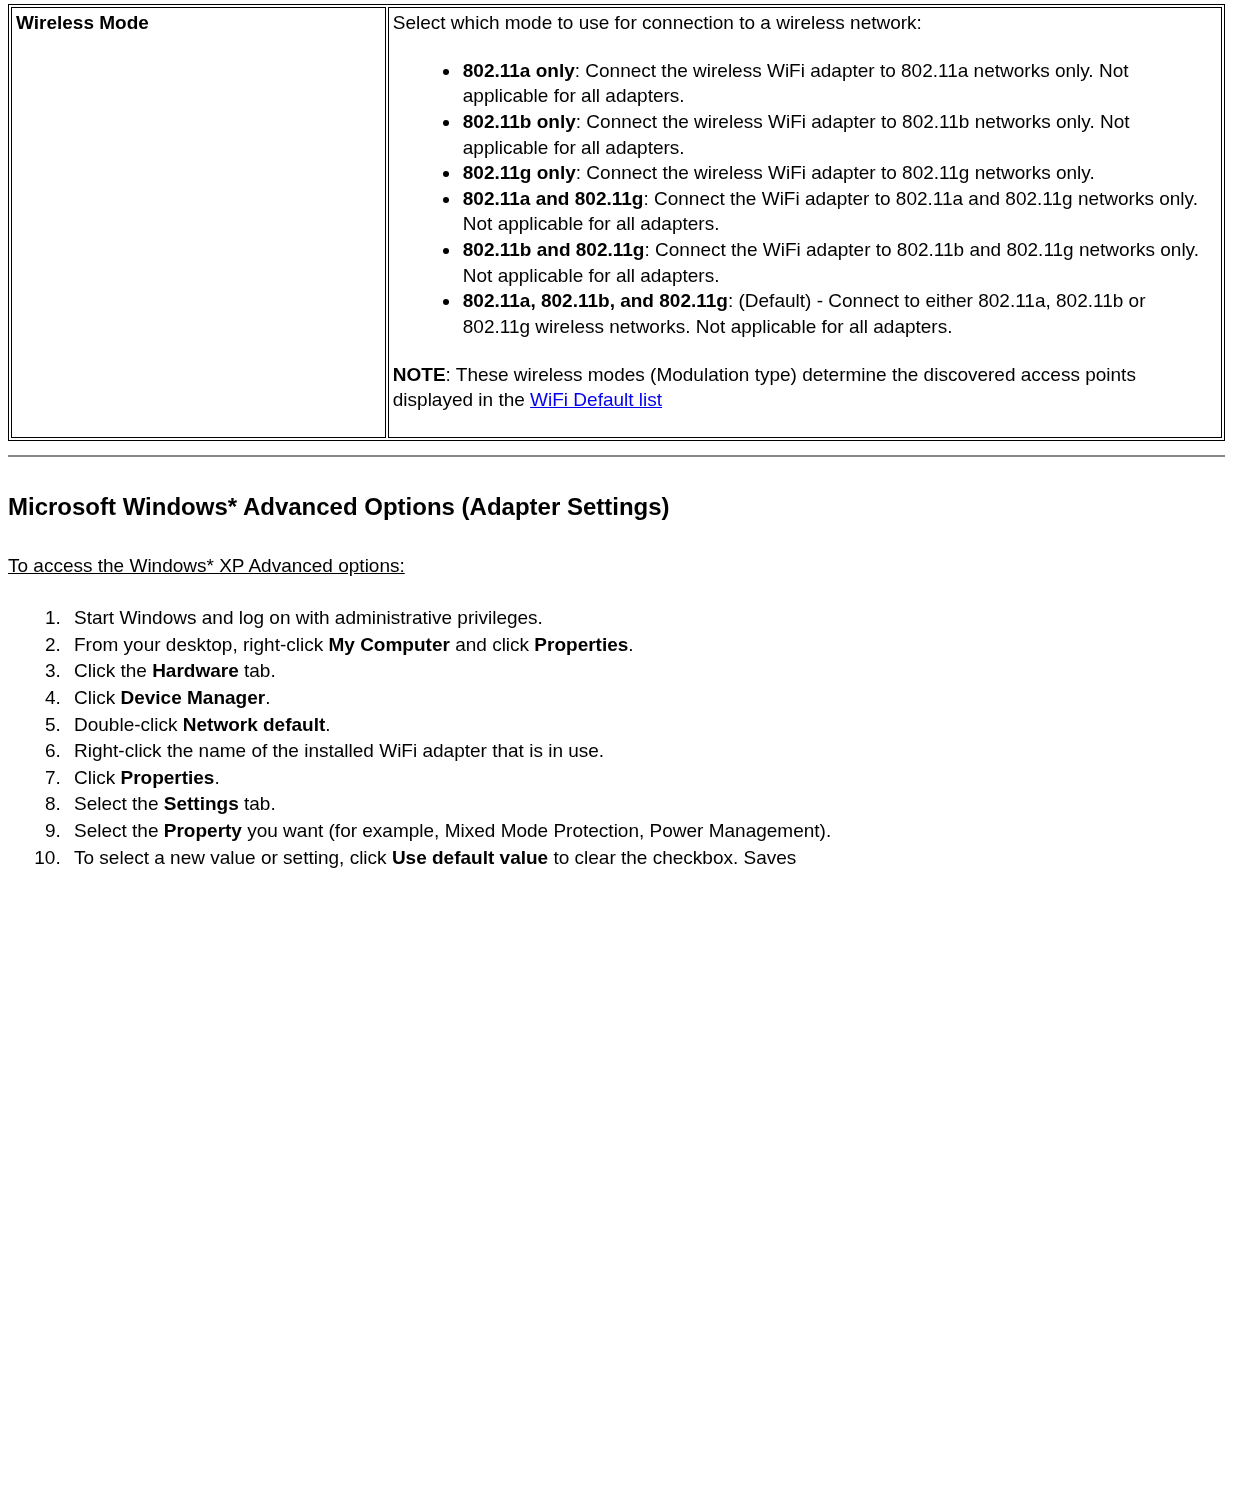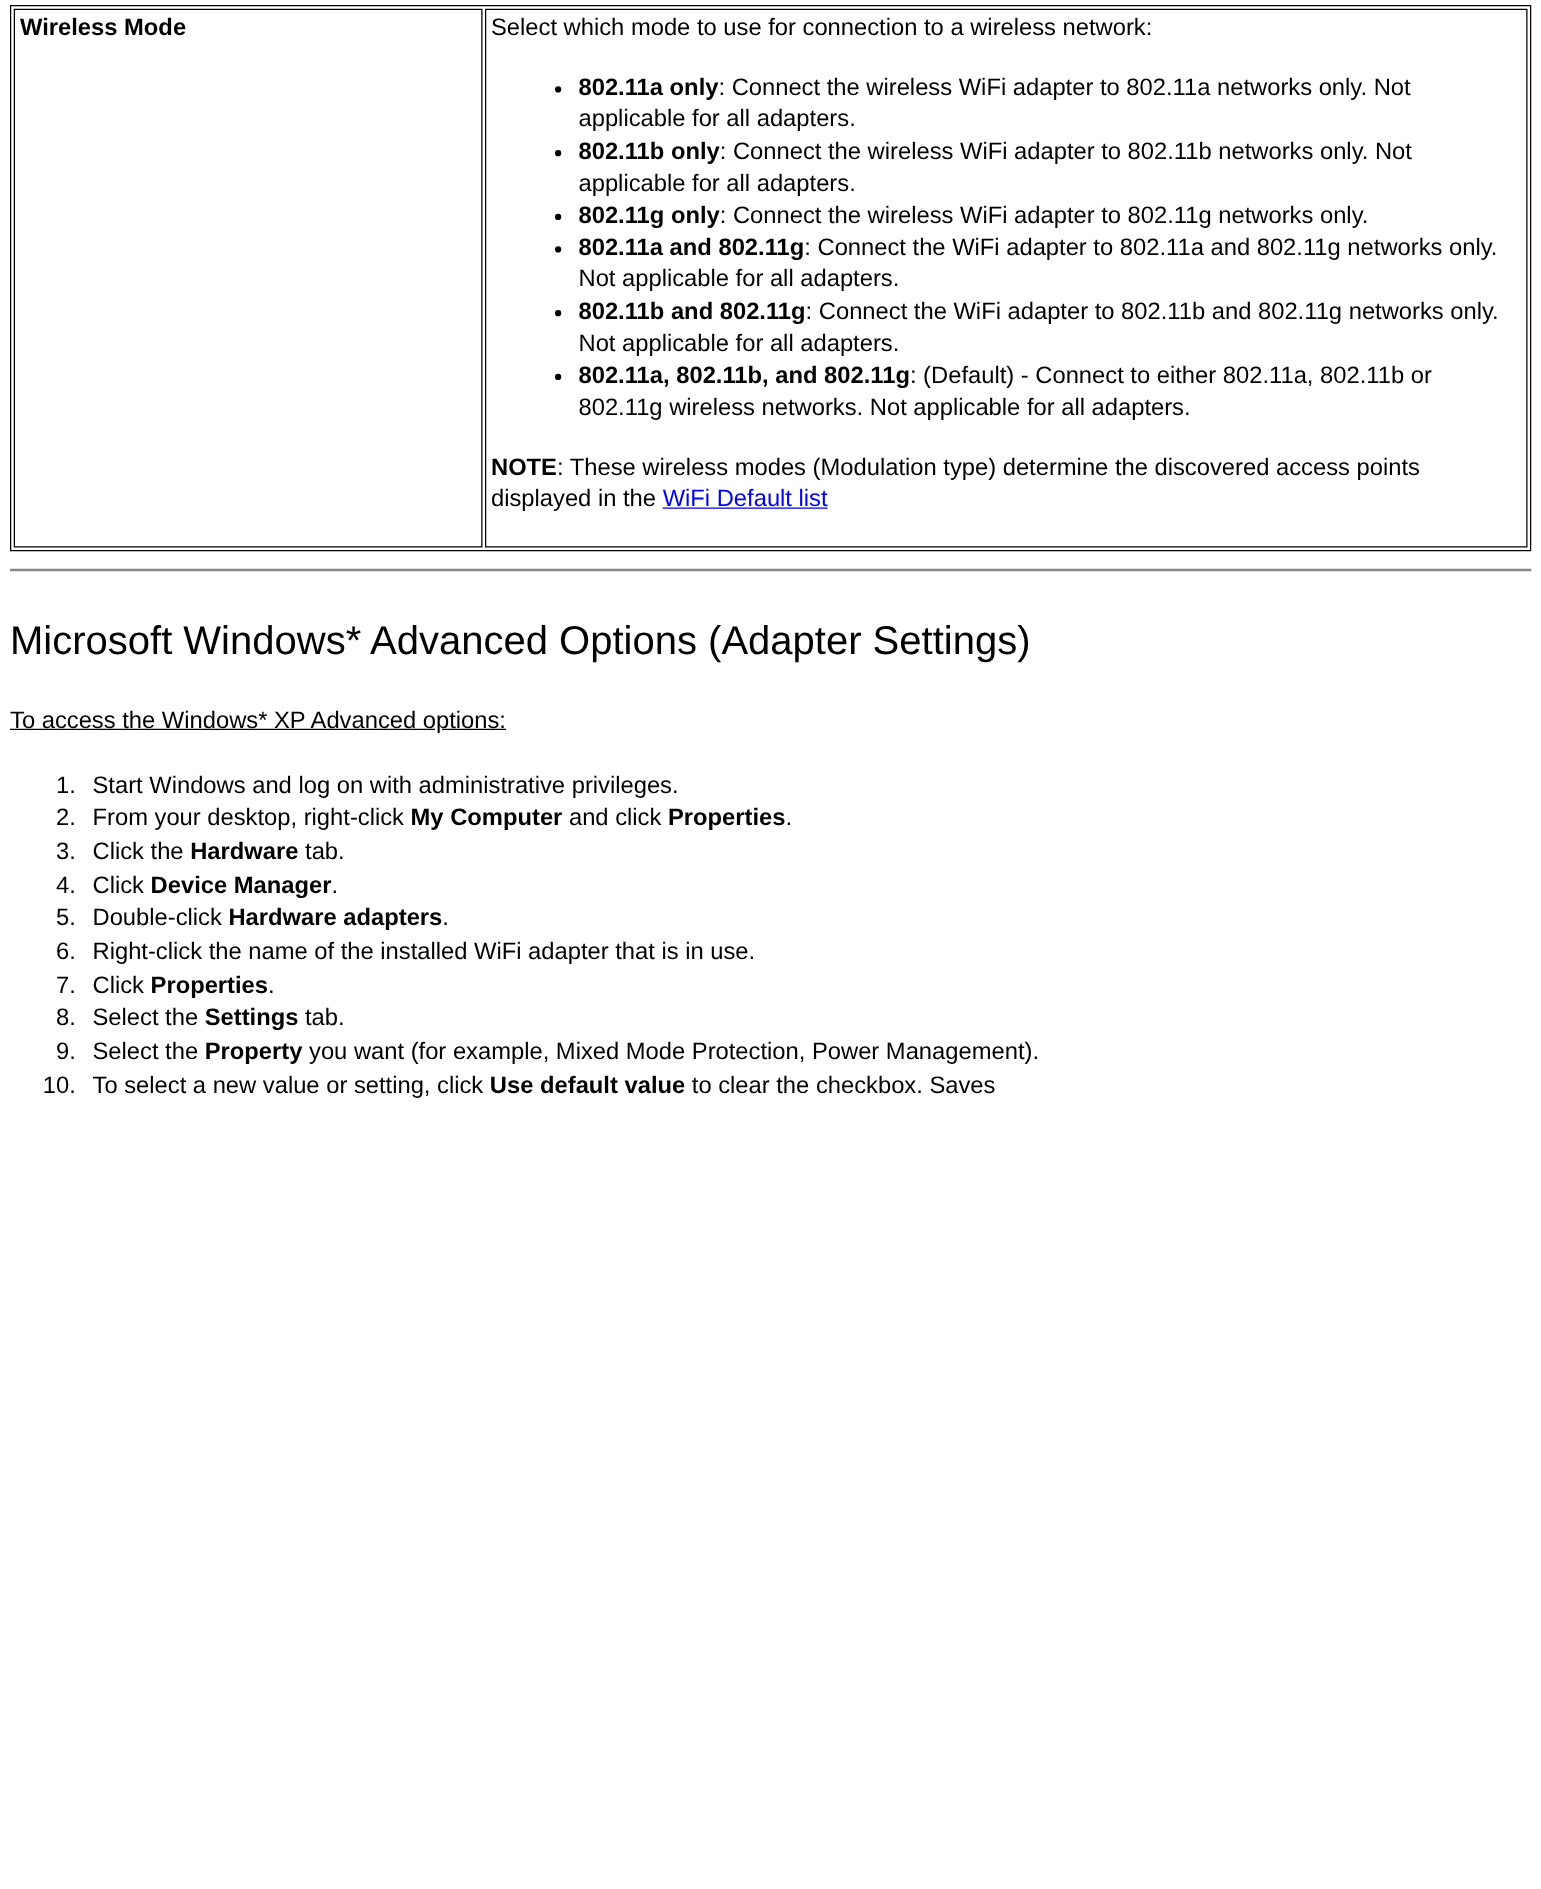--- a/index.html
+++ b/index.html
@@ -43,22 +43,22 @@
   a.link {
     color: #0000EE;
     text-decoration: underline;
   }
   hr.sep {
     border: none;
     border-top: 2px solid #888;
     margin: 14px 0 34px 0;
   }
   h2.section {
-    font-size: 32px;
-    font-weight: normal;
+    font-size: 24px;
+    font-weight: bold;
     margin: 0 0 30px 0;
   }
   p.intro {
     margin: 0 0 26px 0;
     text-decoration: underline;
   }
   ol.steps {
     margin: 0;
     padding-left: 58px;
   }
@@ -97,19 +97,19 @@
 
 <h2 class="section">Microsoft Windows* Advanced Options (Adapter Settings)</h2>
 
 <p class="intro">To access the Windows* XP Advanced options:</p>
 
 <ol class="steps">
   <li><span>Start Windows and log on with administrative privileges.</span></li>
   <li><span>From your desktop, right-click </span><span class="b">My Computer</span><span> and click </span><span class="b">Properties</span><span>.</span></li>
   <li><span>Click the </span><span class="b">Hardware</span><span> tab.</span></li>
   <li><span>Click </span><span class="b">Device Manager</span><span>.</span></li>
-  <li><span>Double-click </span><span class="b">Hardware adapters</span><span>.</span></li>
+  <li><span>Double-click </span><span class="b">Network default</span><span>.</span></li>
   <li><span>Right-click the name of the installed WiFi adapter that is in use.</span></li>
   <li><span>Click </span><span class="b">Properties</span><span>.</span></li>
   <li><span>Select the </span><span class="b">Settings</span><span> tab.</span></li>
   <li><span>Select the </span><span class="b">Property</span><span> you want (for example, Mixed Mode Protection, Power Management).</span></li>
   <li><span>To select a new value or setting, click </span><span class="b">Use default value</span><span> to clear the checkbox. Saves</span></li>
 </ol>
 
 </body></html>

